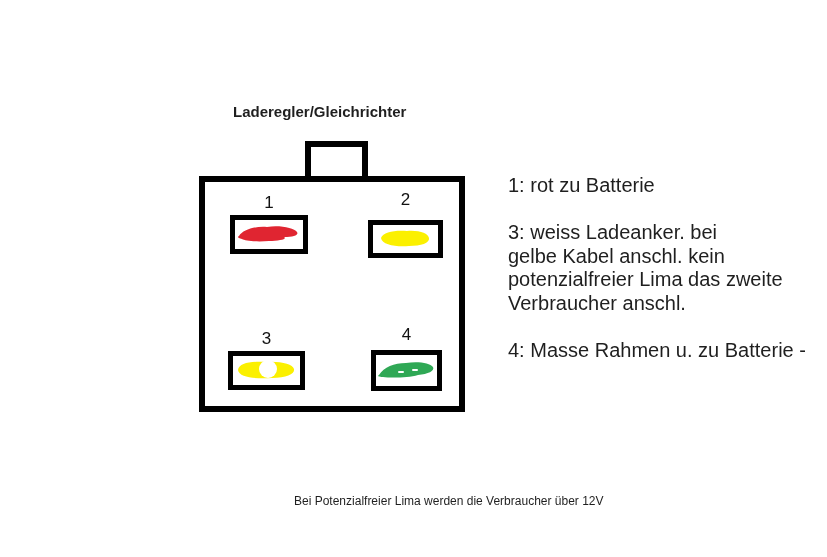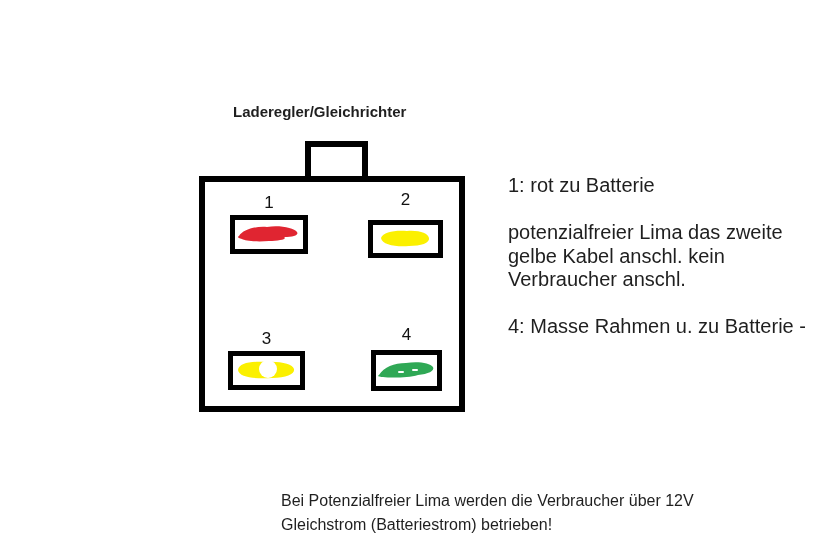--- a/index.html
+++ b/index.html
@@ -40,22 +40,22 @@
   .num-4 { left: 371px; top: 325px; width: 71px; }
 
   .legend {
     position: absolute; left: 508px; top: 174px; width: 300px;
     font-size: 20px; line-height: 23.5px;
   }
   .legend-item { margin-bottom: 23.5px; }
   .legend-item:last-child { margin-bottom: 16px; }
 
   .footer-note {
-    position: absolute; left: 281px; top: 489px; width: 520px;
-    font-size: 16px; line-height: 24px;
+    position: absolute; left: 294px; top: 489px; width: 520px;
+    font-size: 12px; line-height: 24px;
   }
 </style>
 </head>
 <body>
 
 <div class="canvas">
 
   <div class="title">Laderegler/Gleichrichter</div>
   <div class="view-label">von vorne</div>
 
@@ -92,27 +92,27 @@
       <rect x="22" y="16" width="6" height="2" rx="1" fill="#ffffff"></rect>
       <rect x="36" y="14" width="6" height="2" rx="1" fill="#ffffff"></rect>
     </svg>
   </div>
 
   <div class="legend">
     <div class="legend-item">
       <div>1: rot zu Batterie</div>
     </div>
     <div class="legend-item">
+      <div>3: weiss Ladeanker. bei</div>
+      <div>gelbe Kabel anschl. kein</div>
       <div>potenzialfreier Lima das zweite</div>
-      <div>gelbe Kabel anschl. kein</div>
       <div>Verbraucher anschl.</div>
     </div>
     <div class="legend-item">
       <div>4: Masse Rahmen u. zu Batterie -</div>
     </div>
   </div>
 
   <div class="footer-note">
     <div>Bei Potenzialfreier Lima werden die Verbraucher über 12V</div>
-    <div>Gleichstrom (Batteriestrom) betrieben!</div>
   </div>
 
 </div>
 
 </body></html>

